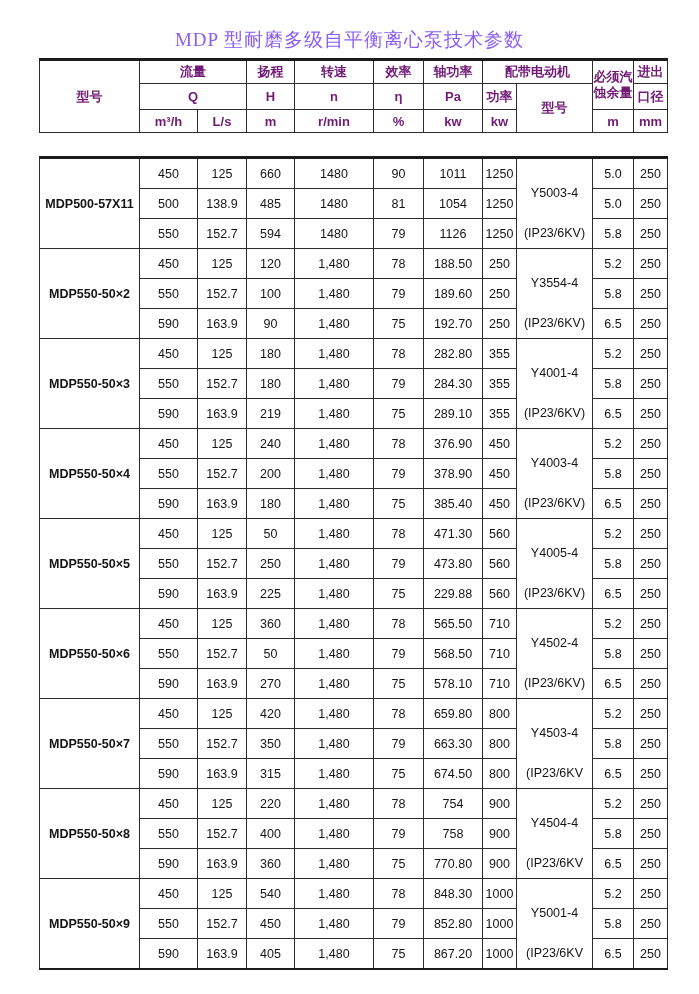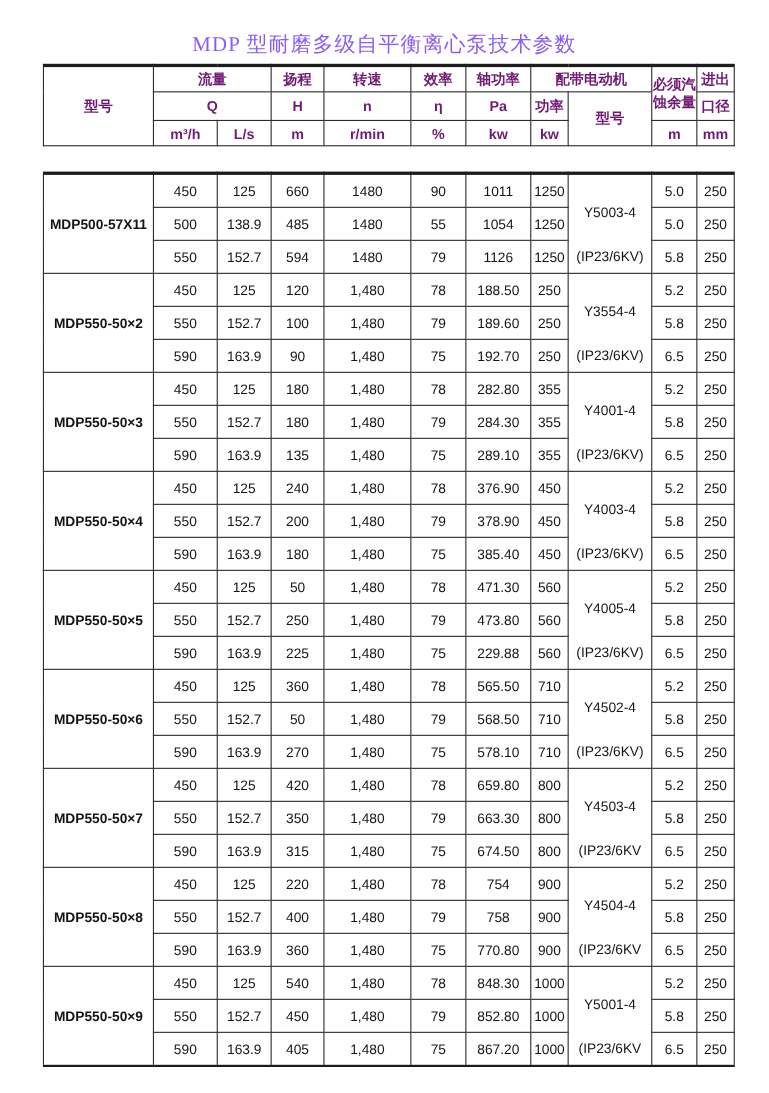--- a/index.html
+++ b/index.html
@@ -117,21 +117,21 @@
           <div>(IP23/6KV)</div>
         </td>
         <td>5.0</td>
         <td>250</td>
       </tr>
       <tr>
         <td>500</td>
         <td>138.9</td>
         <td>485</td>
         <td>1480</td>
-        <td>55</td>
+        <td>81</td>
         <td>1054</td>
         <td>1250</td>
         <td>5.0</td>
         <td>250</td>
       </tr>
       <tr>
         <td>550</td>
         <td>152.7</td>
         <td>594</td>
         <td>1480</td>
@@ -202,21 +202,21 @@
         <td>1,480</td>
         <td>79</td>
         <td>284.30</td>
         <td>355</td>
         <td>5.8</td>
         <td>250</td>
       </tr>
       <tr>
         <td>590</td>
         <td>163.9</td>
-        <td>135</td>
+        <td>219</td>
         <td>1,480</td>
         <td>75</td>
         <td>289.10</td>
         <td>355</td>
         <td>6.5</td>
         <td>250</td>
       </tr>
       <tr>
         <td rowspan="3" class="model-cell">MDP550-50×4</td>
         <td>450</td>

